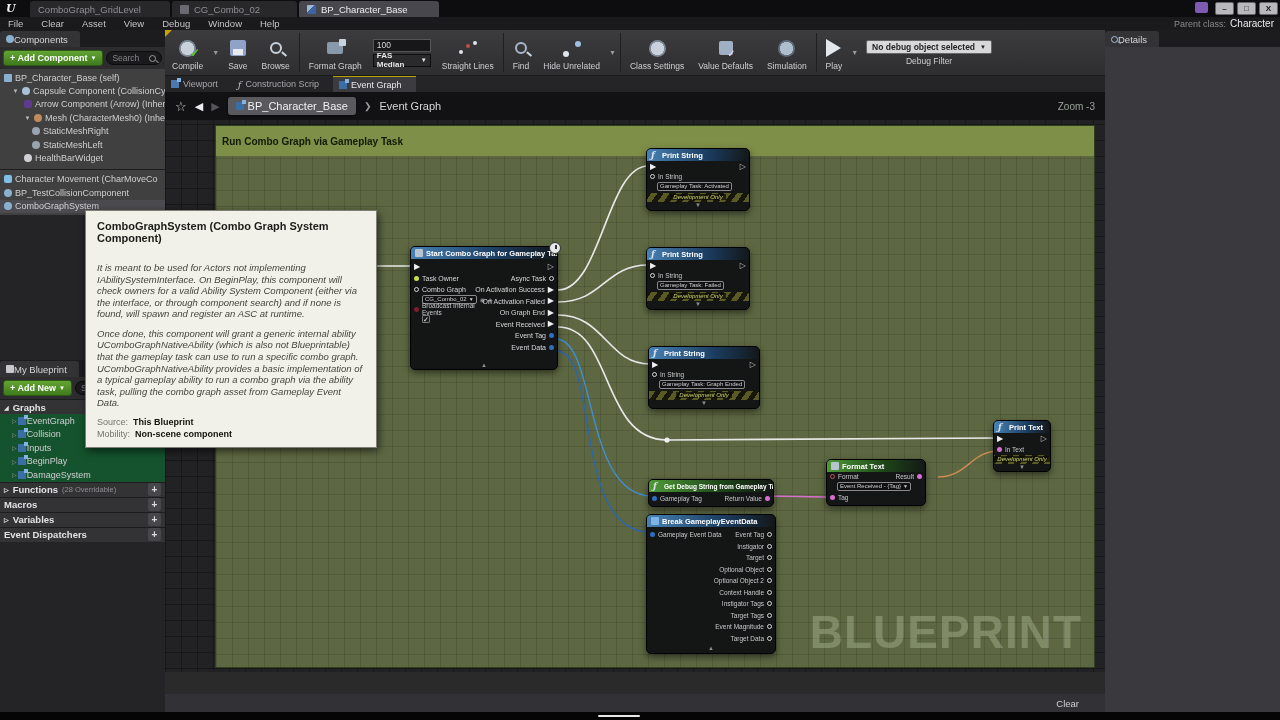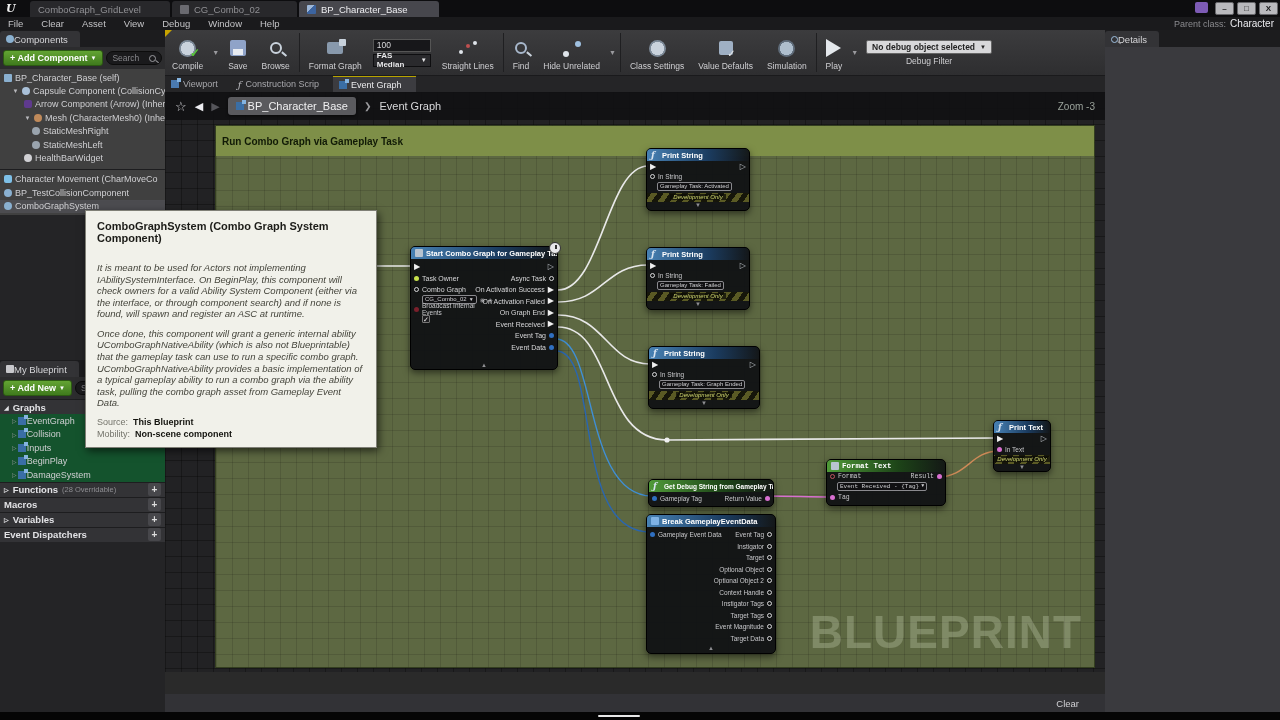--- a/index.html
+++ b/index.html
@@ -649,21 +649,21 @@
       <div class="prow" style="height:9px;">
         <span class="dot c-pink"></span>
         <span class="sublab">In Text</span>
       </div>
       <div class="devband">
           <span>Development Only</span>
         </div>
       <div class="collapse">▼</div>
     </div>
 
-    <div class="node" style="left:661px;top:367px;width:120px;height:47px;font-family:Liberation Mono, monospace;">
+    <div class="node" style="left:661px;top:367px;width:100px;height:47px;">
       <div class="nhdr green">
         <span class="nico"></span>
         <span>Format Text</span>
       </div>
       <div class="prow" style="height:9px;justify-content:space-between;">
         <span style="display:flex;align-items:center;gap:3px;">
           <span class="dot h c-pink" style="border-color:#c05560;"></span>
           <span class="sublab">Format</span>
         </span>
         <span style="display:flex;align-items:center;gap:3px;">

